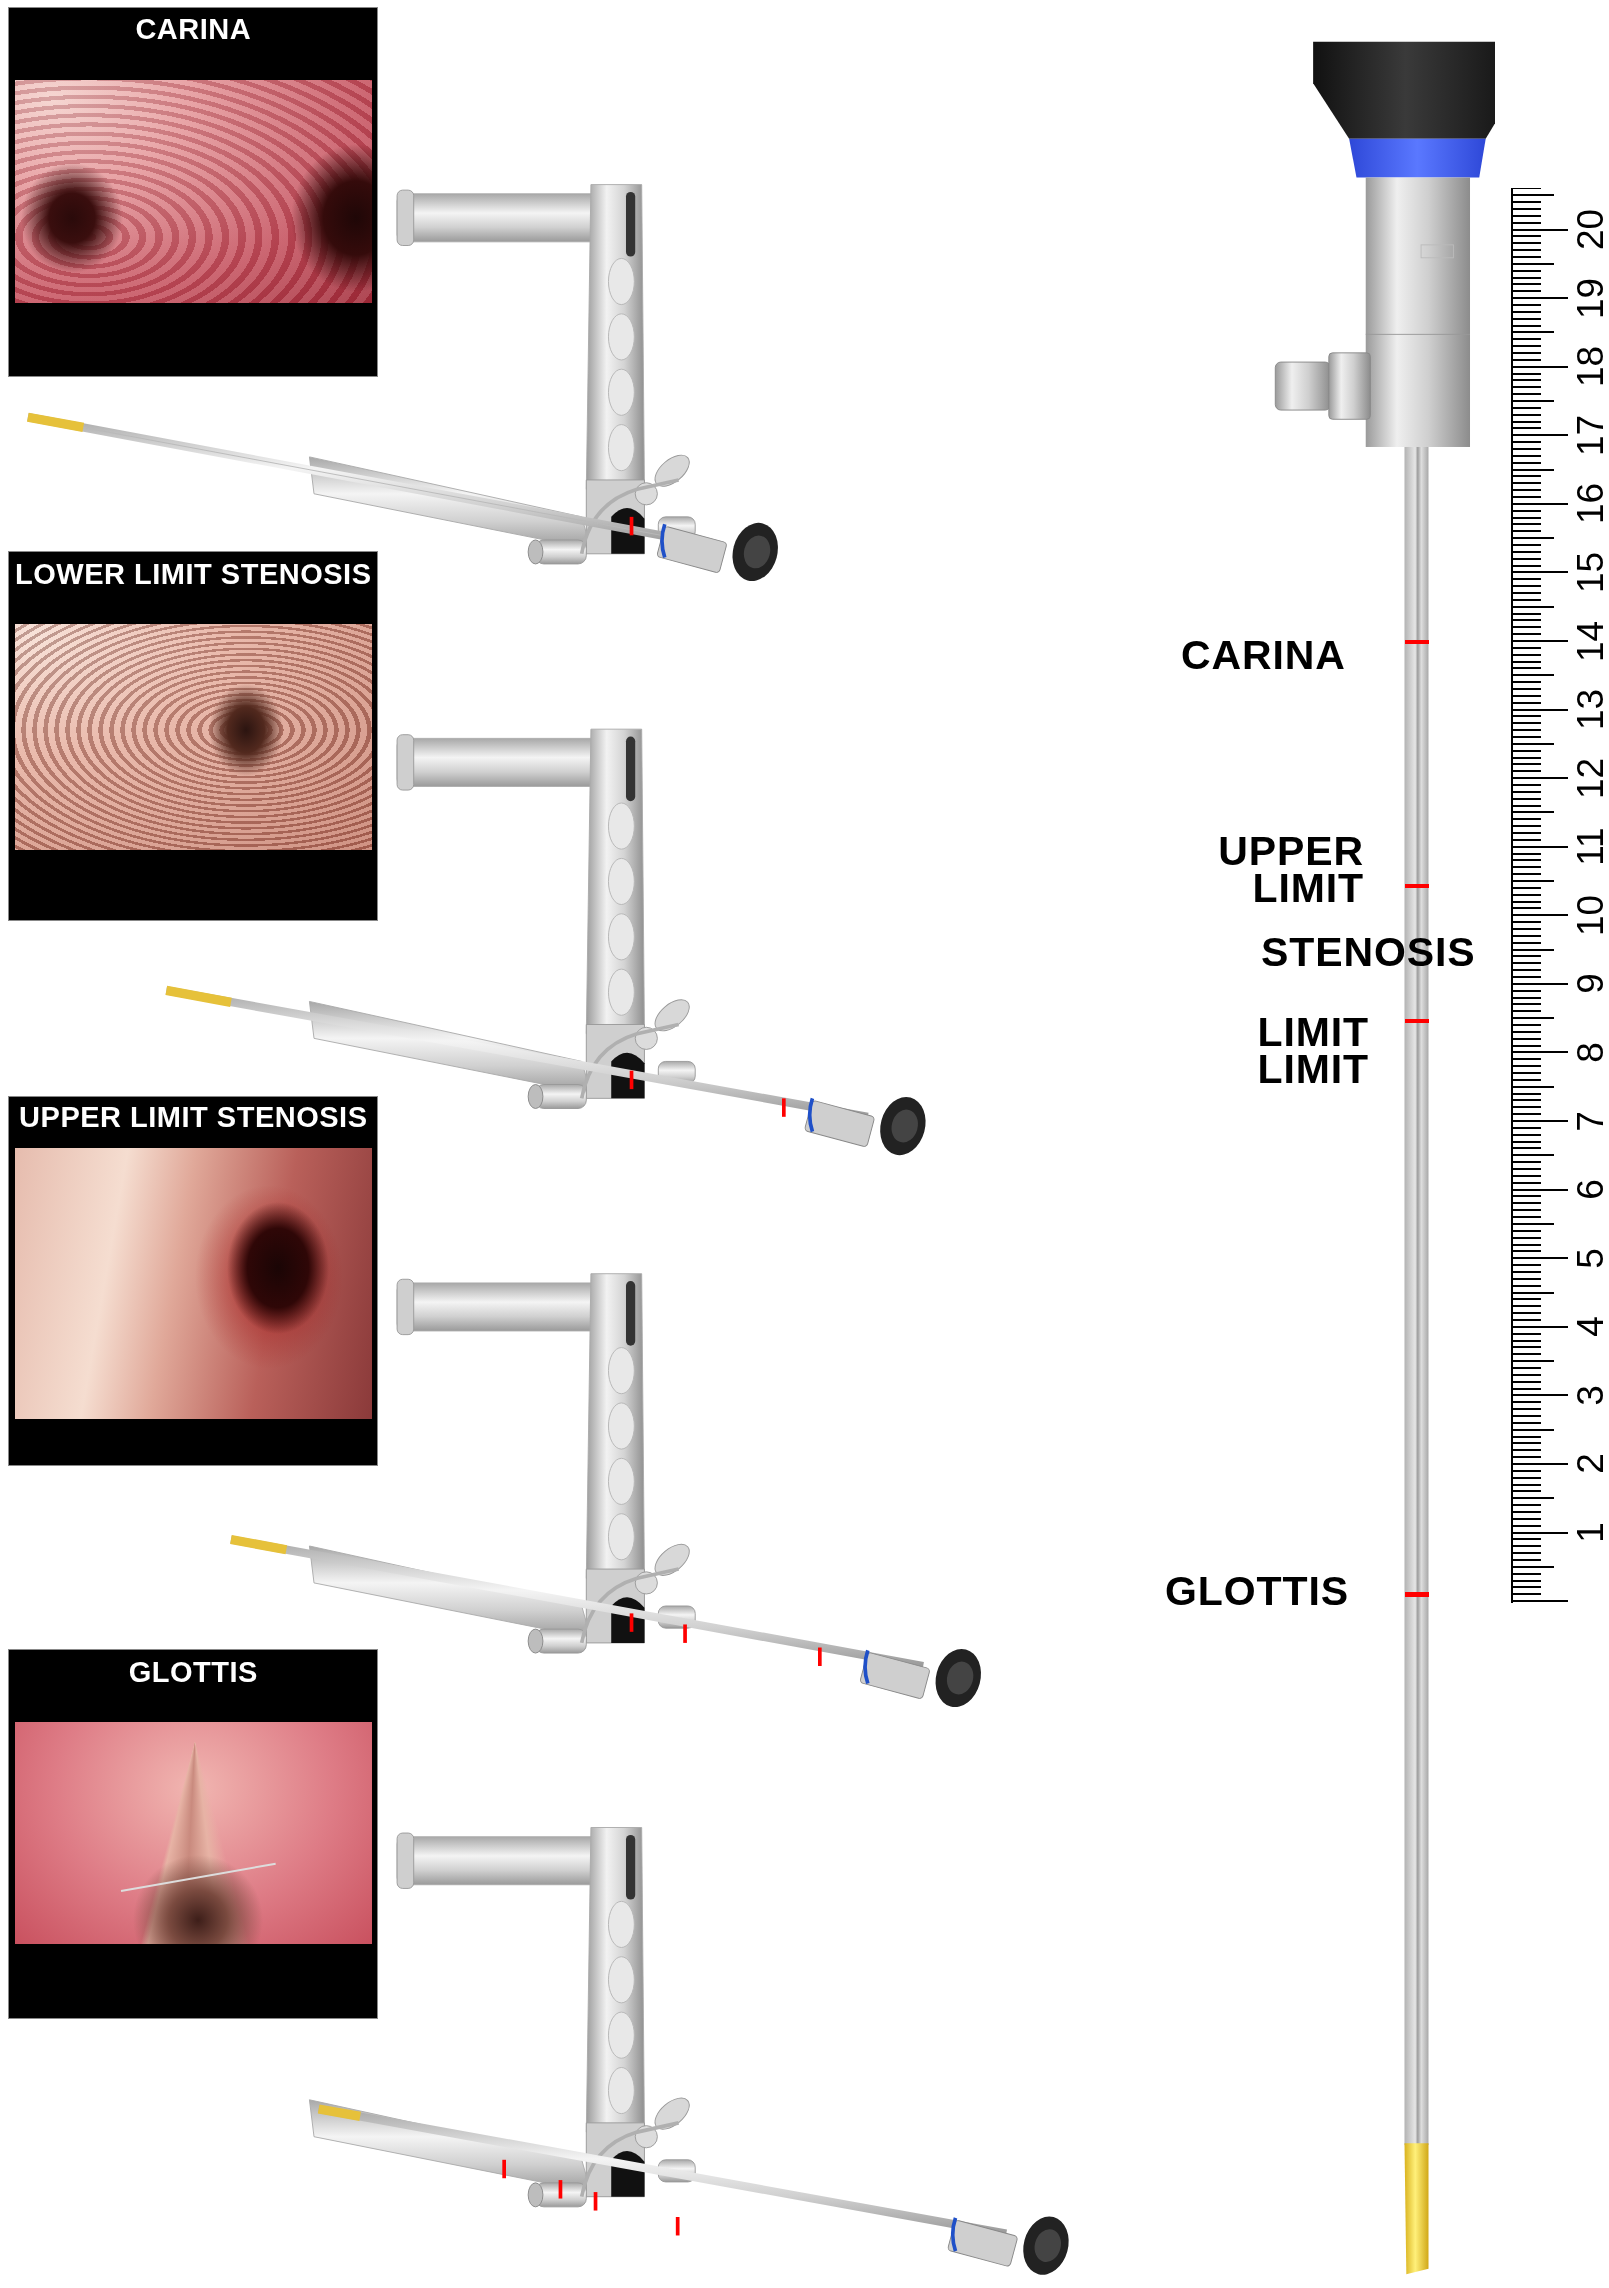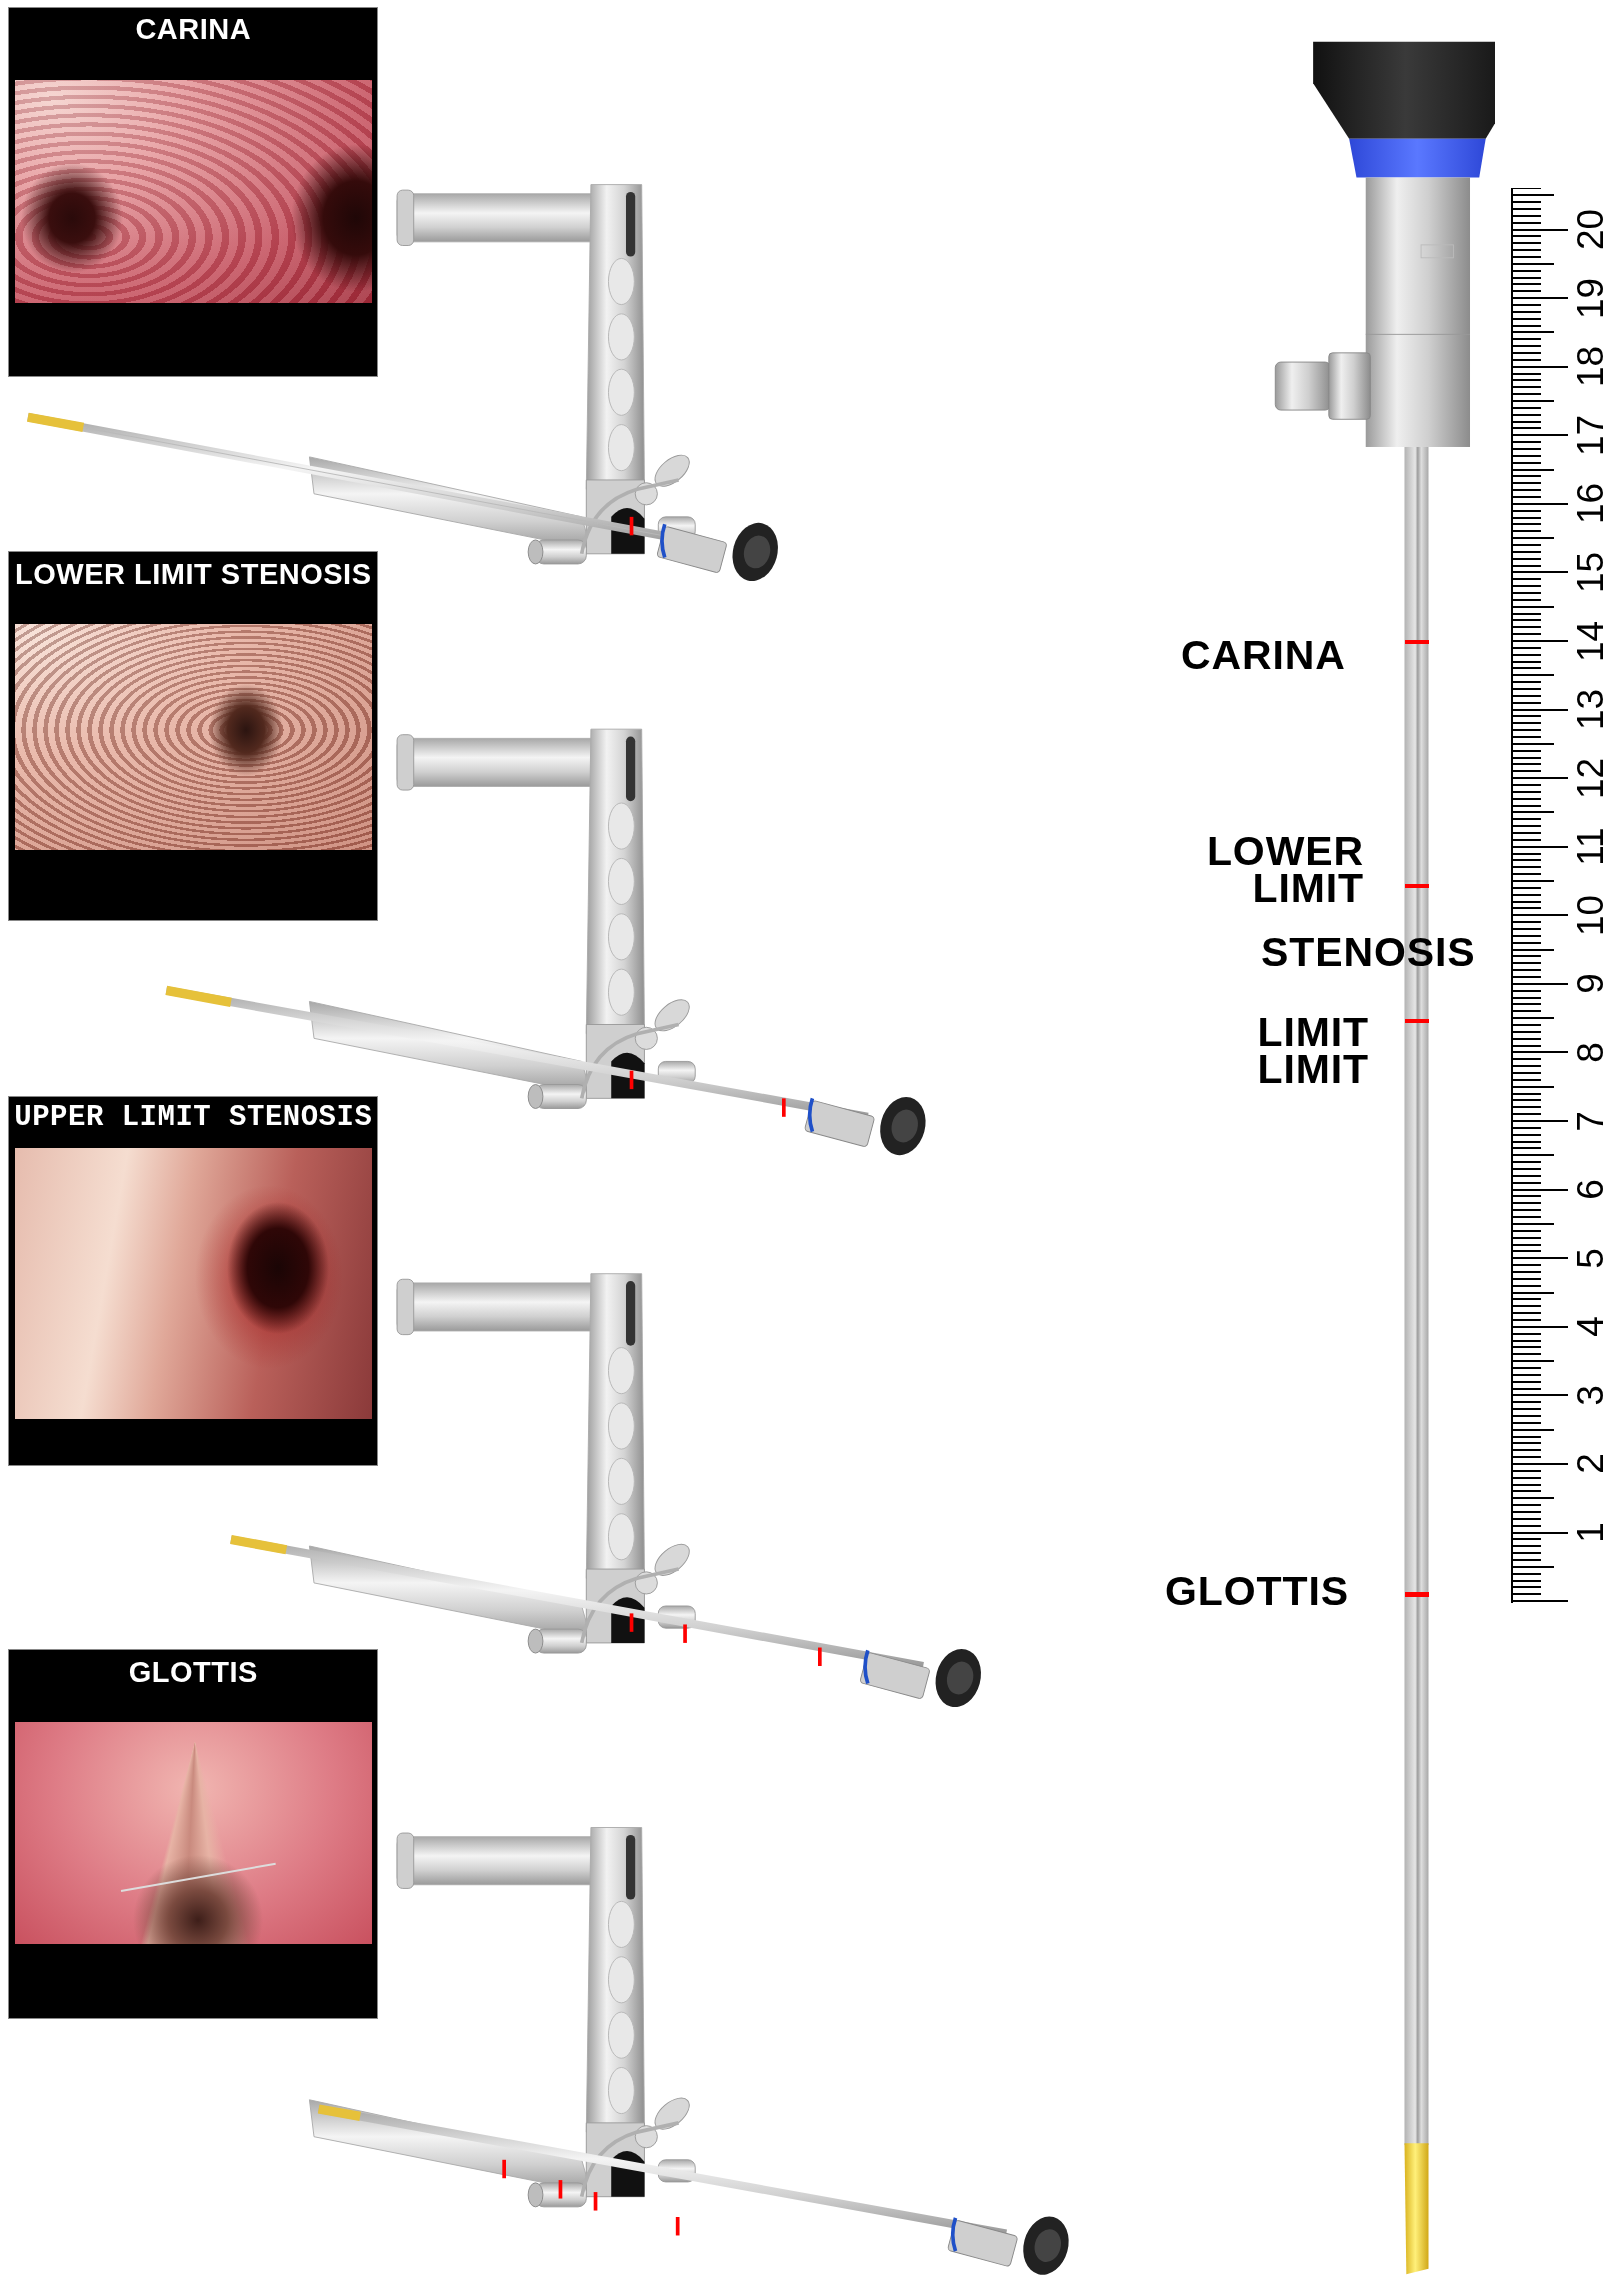--- a/index.html
+++ b/index.html
@@ -43,21 +43,21 @@
 <div class="panel" style="top:6.5px;">
   <div class="panel-title">CARINA</div>
   <div class="panel-img carina-img"></div>
 </div>
 
 <div class="panel" style="top:551px;">
   <div class="panel-title">LOWER LIMIT STENOSIS</div>
   <div class="panel-img lower-img"></div>
 </div>
 
-<div class="panel" style="top:1096px;font-family:Liberation Mono, monospace;">
+<div class="panel" style="top:1096px;">
   <div class="panel-title" style="top:3.7px;">UPPER LIMIT STENOSIS</div>
   <div class="panel-img upper-img"></div>
 </div>
 
 <div class="panel" style="top:1649px;">
   <div class="panel-title">GLOTTIS</div>
   <div class="panel-img glottis-img">
     <div class="suture"></div>
   </div>
 </div>
@@ -212,21 +212,21 @@
 
   <path d="M202 2292 L228 2292 L228 2428 L204 2434 Z" fill="url(#tGold)"></path>
 </svg>
 
 <div class="redmark" style="left:1405px;top:640px;width:24px;height:3.7px;"></div>
 <div class="redmark" style="left:1405px;top:884px;width:24px;height:3.7px;"></div>
 <div class="redmark" style="left:1405px;top:1019px;width:24px;height:3.7px;"></div>
 <div class="redmark" style="left:1405px;top:1592px;width:24px;height:4.6px;"></div>
 
 <div class="anat" style="left:1181px;top:635px;">CARINA</div>
-<div class="anat" style="left:1189px;top:831px;width:175px;">LOWER</div>
+<div class="anat" style="left:1189px;top:831px;width:175px;">UPPER</div>
 <div class="anat" style="left:1189px;top:868px;width:175px;">LIMIT</div>
 <div class="anat" style="left:1261px;top:932px;">STENOSIS</div>
 <div class="anat" style="left:1191px;top:1012px;width:178px;">LIMIT</div>
 <div class="anat" style="left:1191px;top:1049px;width:178px;">LIMIT</div>
 <div class="anat" style="left:1165px;top:1571px;">GLOTTIS</div>
 
 <div class="ruler" id="ruler">
   <div class="ruler-spine"></div>
   <div id="ruler-ticks">
       <div class="tick" style="top: 1412px; width: 57px;"></div>

